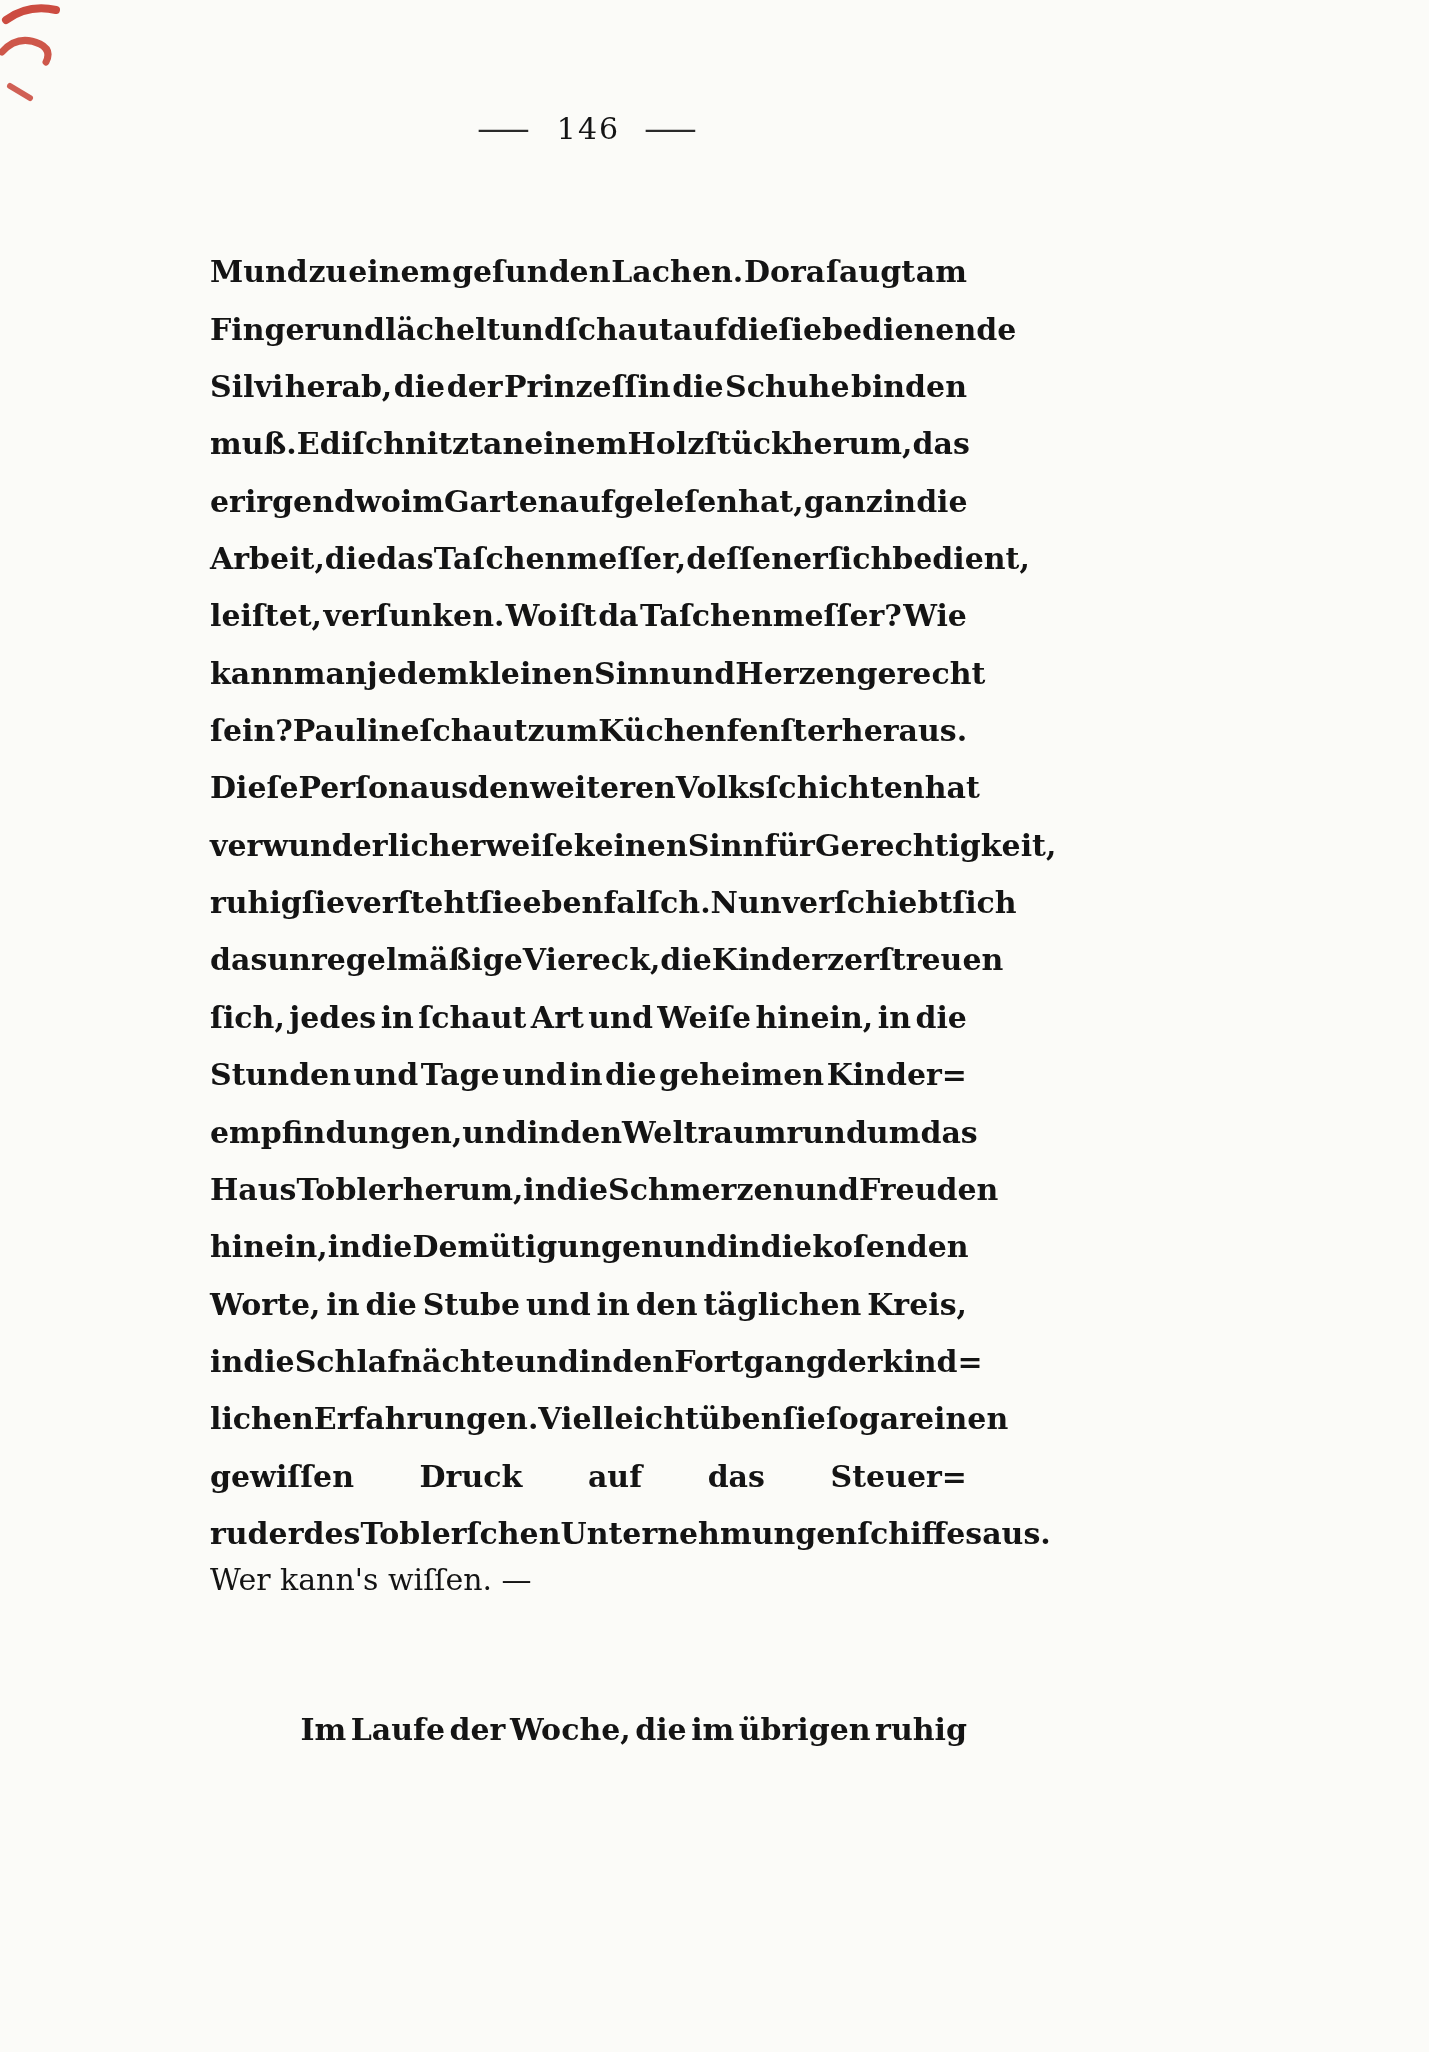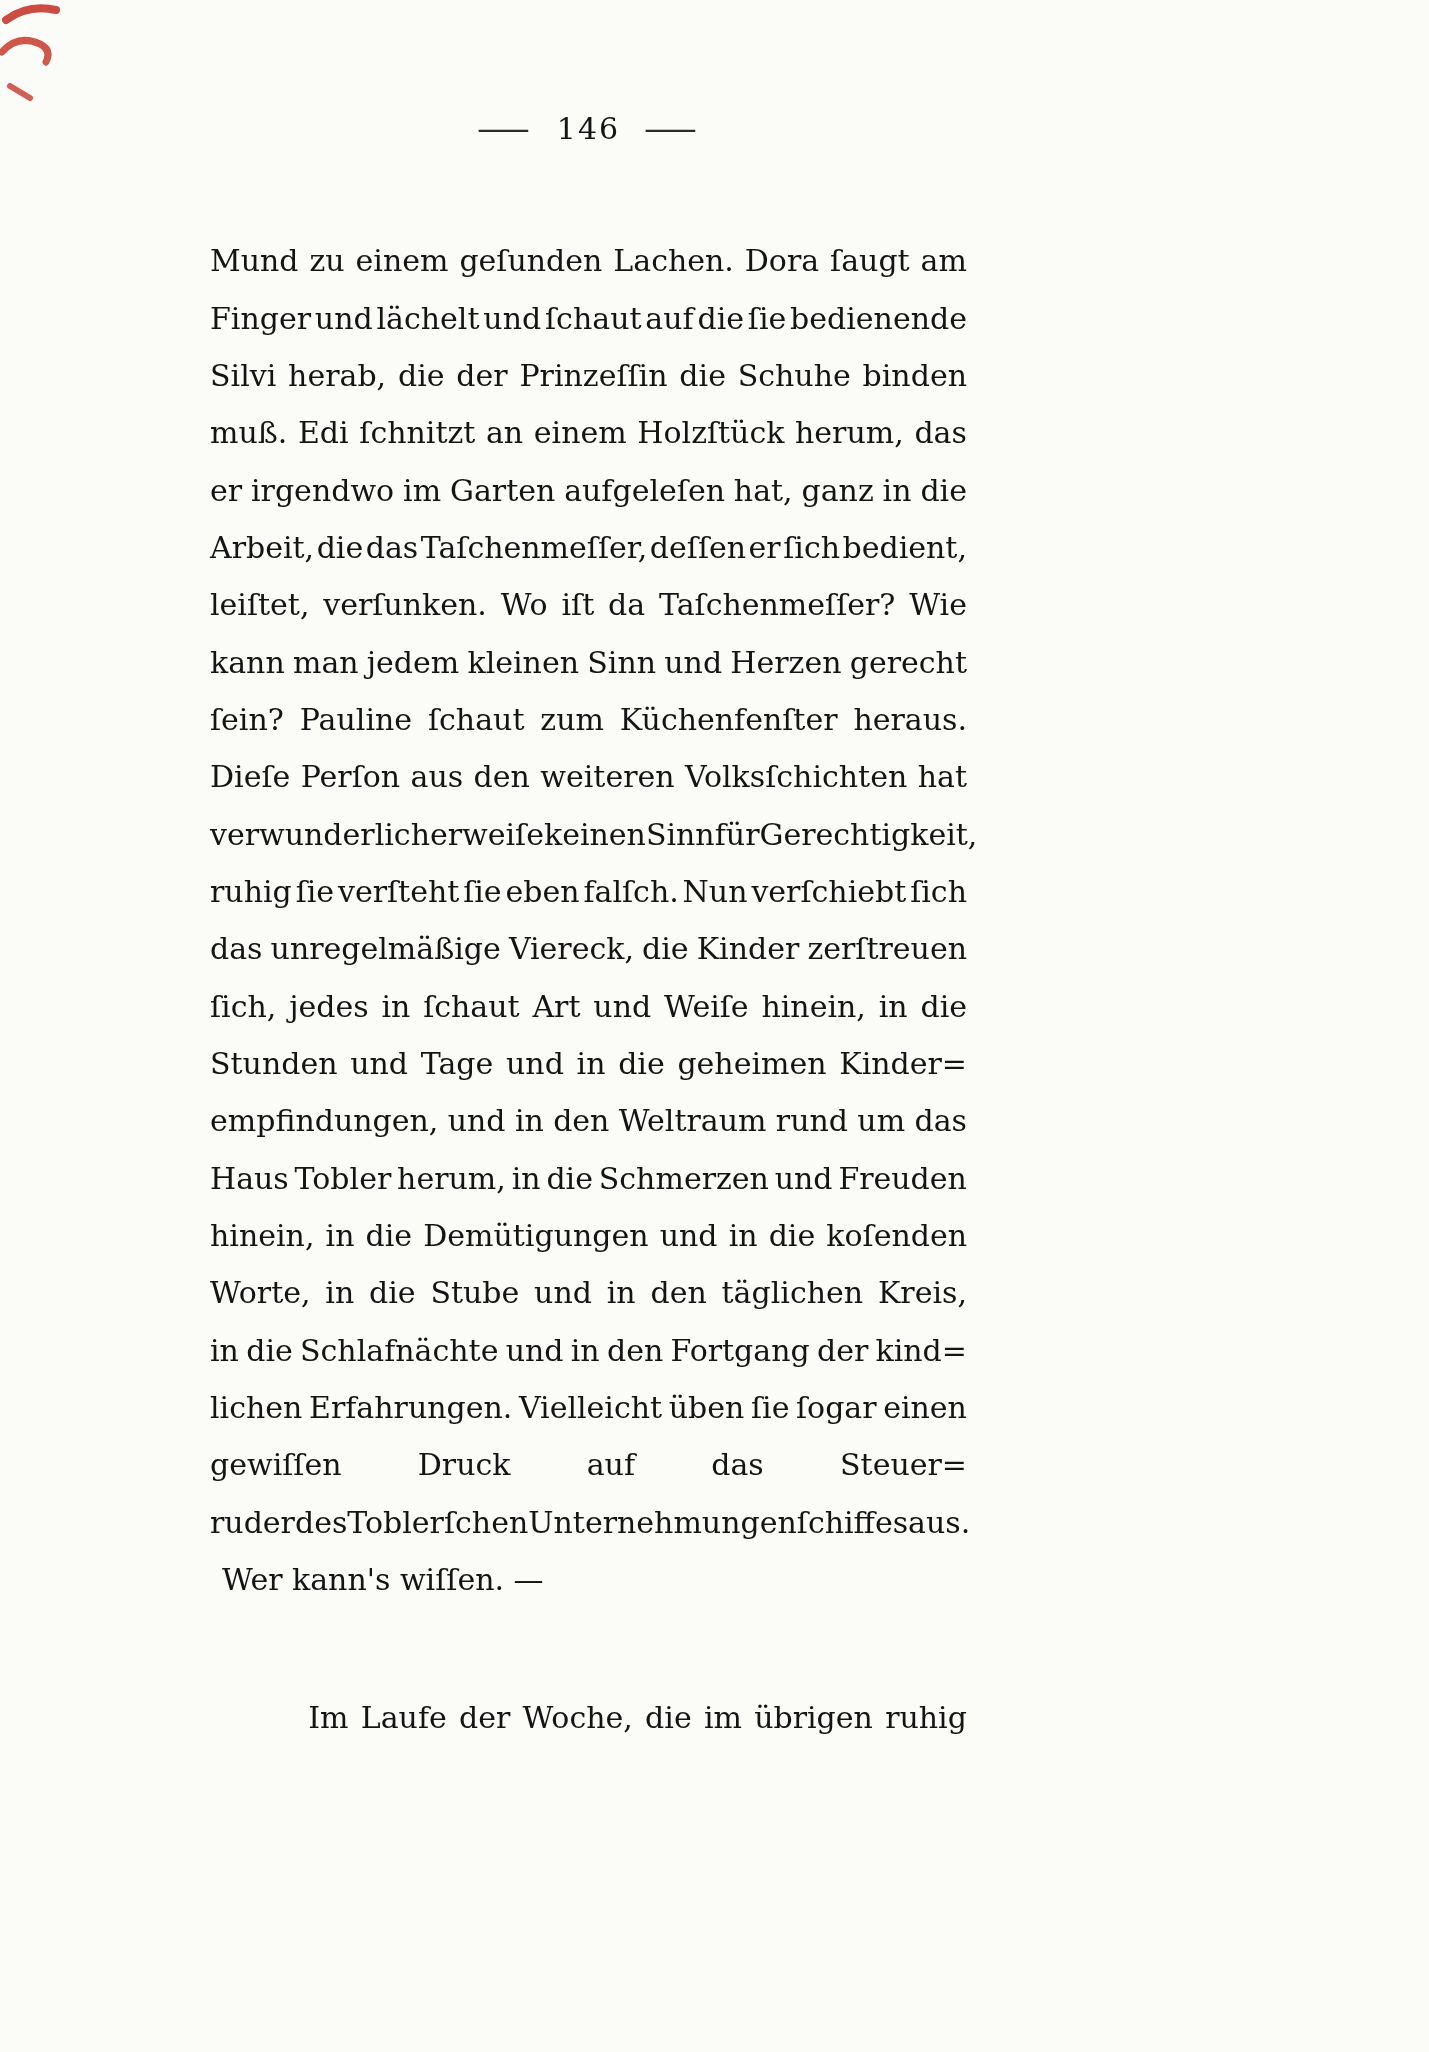--- a/index.html
+++ b/index.html
@@ -25,22 +25,22 @@
   .header .num{font-size:30px;}
 
   
   .textblock{position:absolute;left:210px;top:232px;width:757px;}
   .para{margin:0;}
   .line{
     height:57.35px;
     font-size:30px;
     white-space:nowrap;
   }
-  .line.justify{display:flex;justify-content:space-between;align-items:center;}
-  .line.plain{display:block;line-height:57.35px;text-align:left;margin-left:12px;}
+  .line.justify{display:flex;justify-content:space-between;align-items:flex-end;font-weight:bold;}
+  .line.plain{display:block;line-height:57.35px;text-align:left;}
   .indent-spacer{display:inline-block;width:86px;flex:0 0 86px;}
   .gap-before{margin-top:81px;}
   .w{display:inline-block;}
 </style>
 </head>
 <body>
 
 <div class="page">
 
   <svg class="marks" width="120" height="130" viewBox="0 0 120 130">

